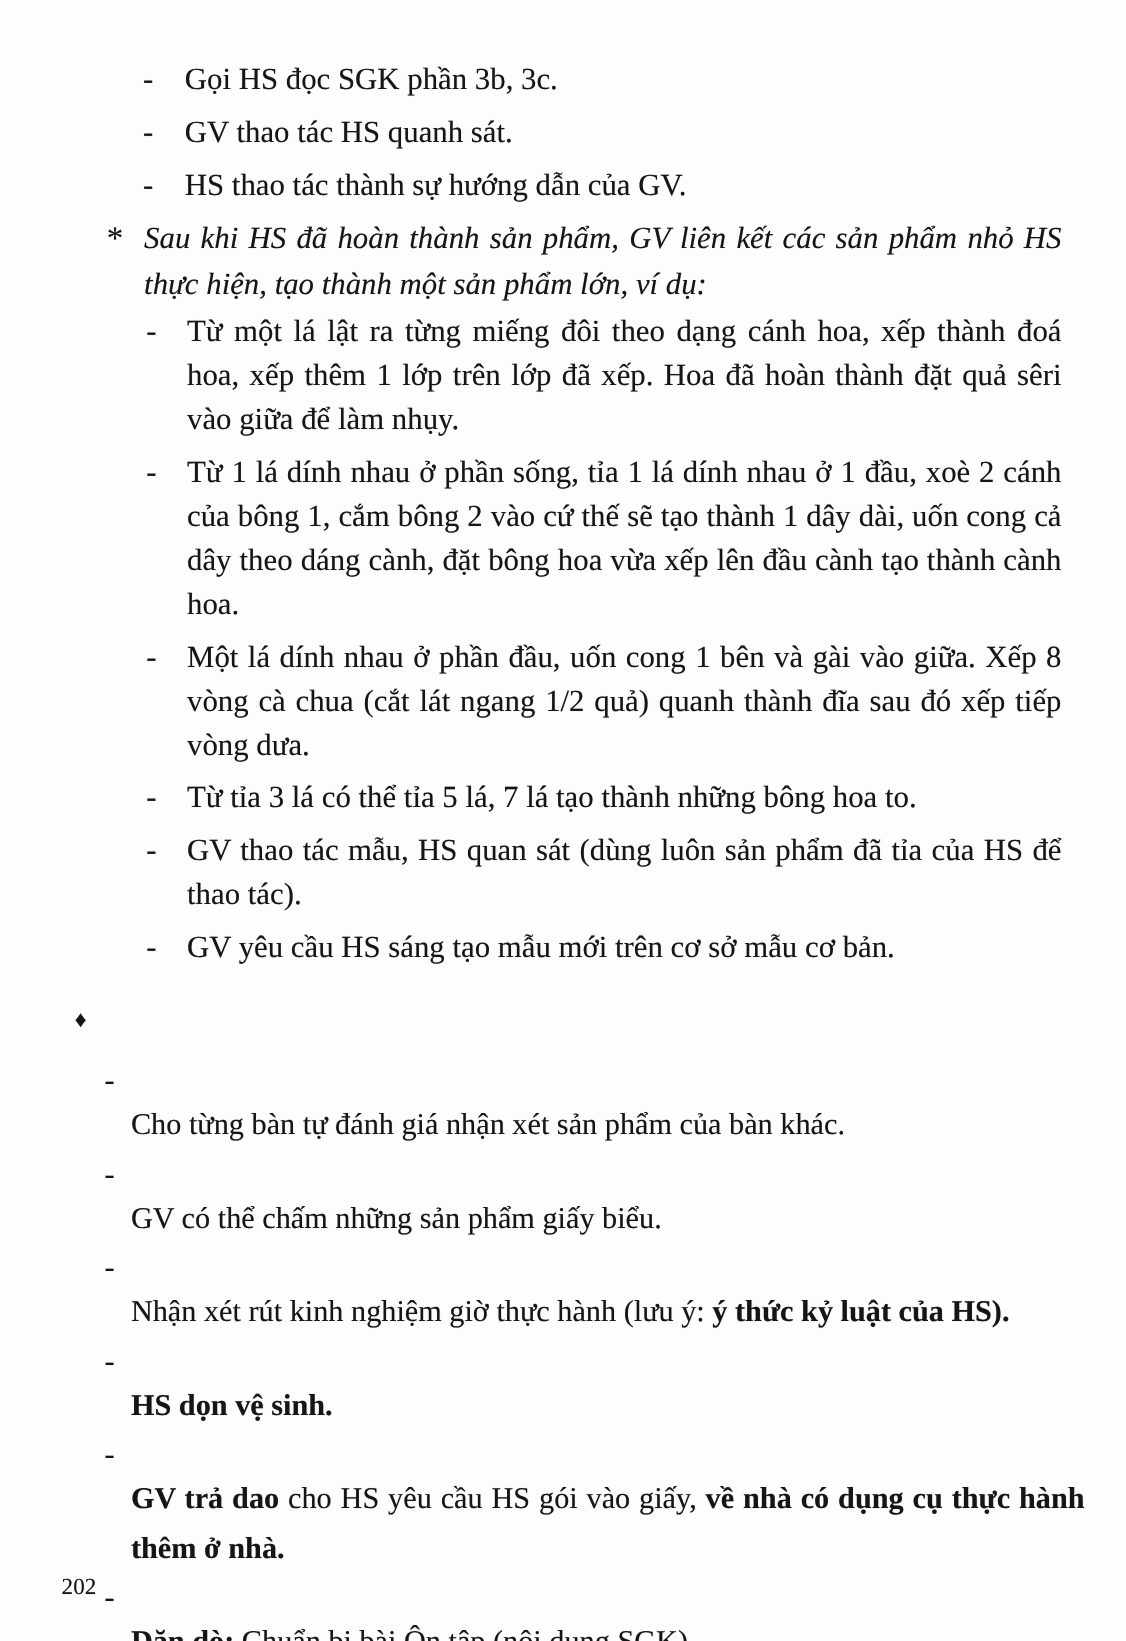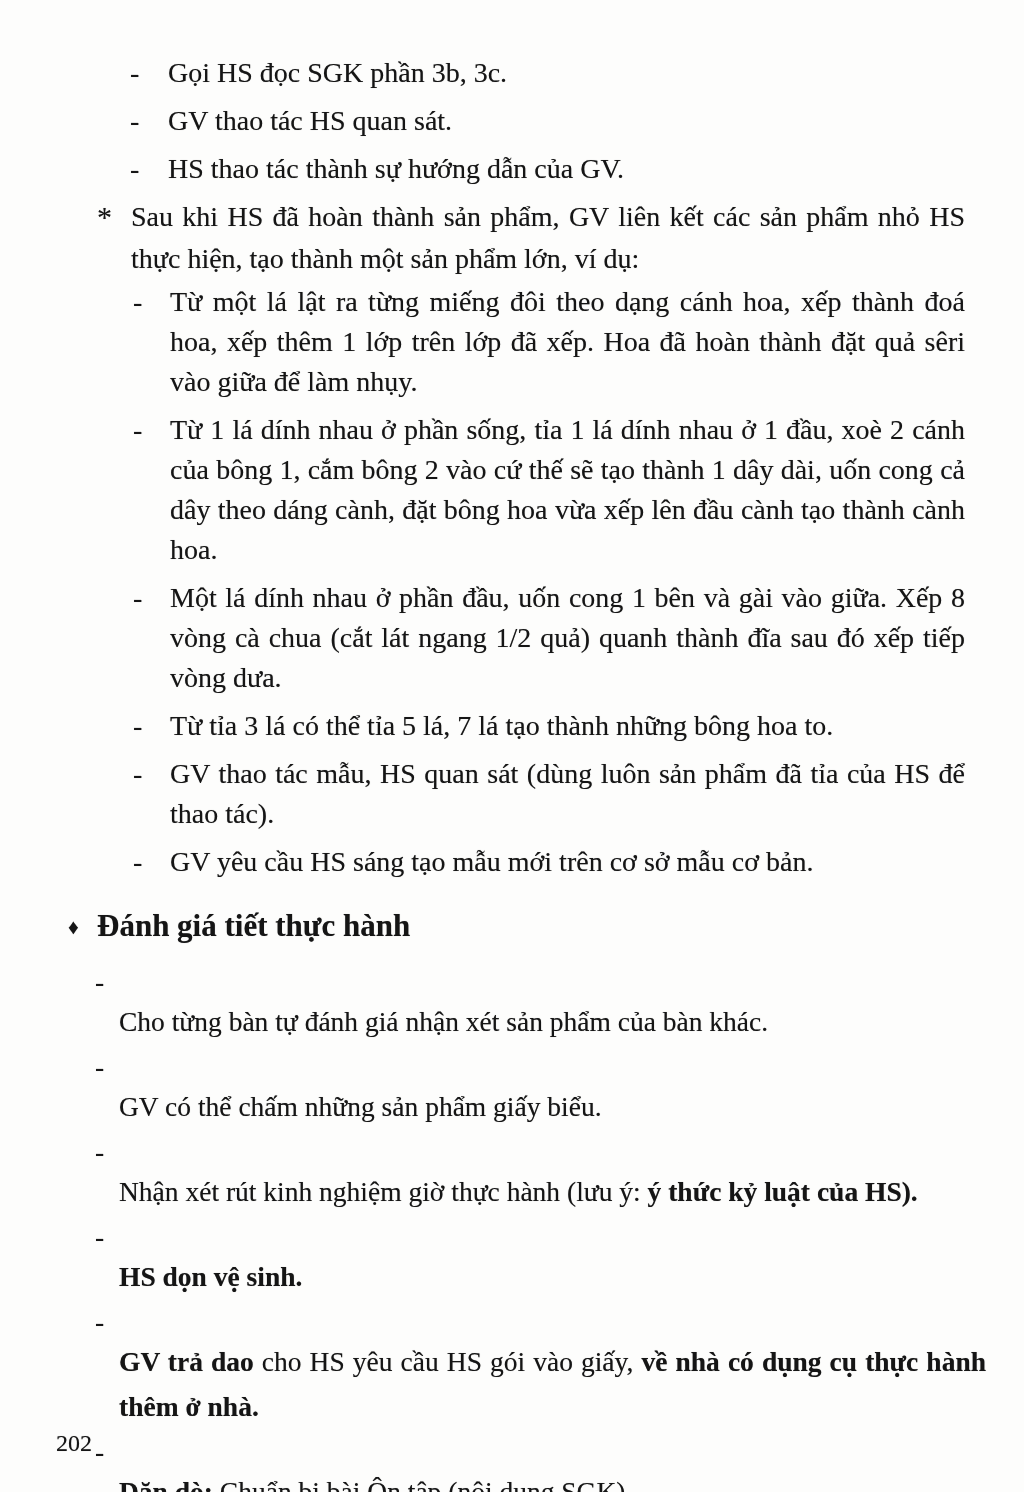--- a/index.html
+++ b/index.html
@@ -19,21 +19,21 @@
   .li .marker { flex:none; }
   .li .txt { flex:1 1 auto; }
 
   
   .li-top { margin-left:130px; font-size:28px; line-height:42px; margin-bottom:6px; }
   .li-top .marker { width:38px; }
 
   
   .star-para { display:flex; margin:4px 59px 2px 97px; font-size:28px; line-height:42px; }
   .star-para .marker { flex:none; width:34px; font-size:30px; }
-  .star-para .txt { text-align:justify; }
+  .star-para .txt { text-align:justify;font-style:italic; }
 
   
   .li-ex { margin-left:133px; margin-right:59px; font-size:28px; line-height:40px; margin-bottom:8px; }
   .li-ex .marker { width:37px; }
   .li-ex .txt { text-align:justify; }
 
   
   .heading { display:flex; align-items:flex-start; margin:22px 0 0 68px;
              font-size:31px; font-weight:bold; line-height:44px; }
   .heading .marker { flex:none; width:29px; font-size:21px; line-height:46px; }
@@ -52,38 +52,38 @@
   .wm-word { font-size:38px; font-weight:bold; letter-spacing:1px; color:#b6c3db; }
   .wm-logo { position:relative; width:62px; height:88px; flex:none; margin:0 3px; }
   .wm-outline { position:absolute; left:2px; top:0; width:38px; height:44px;
                 border:9px solid #c7d2e4; }
   .wm-solid { position:absolute; left:13px; top:24px; width:48px; height:58px;
               background:#6383bb; display:flex; align-items:center; justify-content:center; }
   .wm-solid span { color:#eef2f8; font:bold 38px "DejaVu Sans Mono", monospace; }
   .wm-url { margin:4px 0 0 12px; font-size:24px; font-weight:bold;
             letter-spacing:1px; color:#b2c4de; }
 
-  .page-number { position:absolute; left:56px; top:1430px; z-index:1; font-size:24px;
+  .page-number { position:absolute; left:56px; top:1430px; z-index:1; font-size:21px;
                  text-shadow:0 0 0.7px rgba(25,25,25,0.45); }
 </style>
 </head>
 <body>
 
 <div class="page">
 
 
   <div class="content">
 
     <div class="li li-top">
       <span class="marker">-</span>
       <span class="txt">Gọi HS đọc SGK phần 3b, 3c.</span>
     </div>
     <div class="li li-top">
       <span class="marker">-</span>
-      <span class="txt">GV thao tác HS quan sát.</span>
+      <span class="txt">GV thao tác HS quanh sát.</span>
     </div>
     <div class="li li-top">
       <span class="marker">-</span>
       <span class="txt">HS thao tác thành sự hướng dẫn của GV.</span>
     </div>
 
     <div class="star-para">
       <span class="marker">*</span>
       <span class="txt">Sau khi HS đã hoàn thành sản phẩm, GV liên kết các sản phẩm nhỏ HS thực hiện, tạo thành một sản phẩm lớn, ví dụ:</span>
     </div>
@@ -108,21 +108,20 @@
       <span class="marker">-</span>
       <span class="txt">GV thao tác mẫu, HS quan sát (dùng luôn sản phẩm đã tỉa của HS để thao tác).</span>
     </div>
     <div class="li li-ex">
       <span class="marker">-</span>
       <span class="txt">GV yêu cầu HS sáng tạo mẫu mới trên cơ sở mẫu cơ bản.</span>
     </div>
 
     <div class="heading">
       <span class="marker">♦</span>
-      <span class="txt">Đánh giá tiết thực hành</span>
     </div>
 
     <div class="ev-list">
       <div class="li li-ev">
         <span class="marker">-</span>
         <span class="txt"><span>Cho từng bàn tự đánh giá nhận xét sản phẩm của bàn khác.</span></span>
       </div>
       <div class="li li-ev">
         <span class="marker">-</span>
         <span class="txt"><span>GV có thể chấm những sản phẩm giấy biểu.</span></span>

